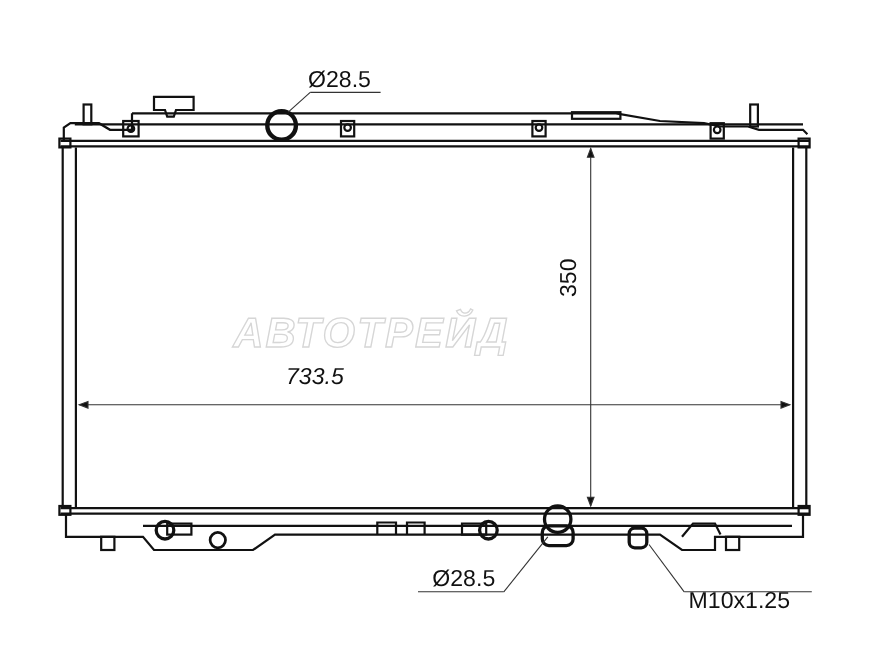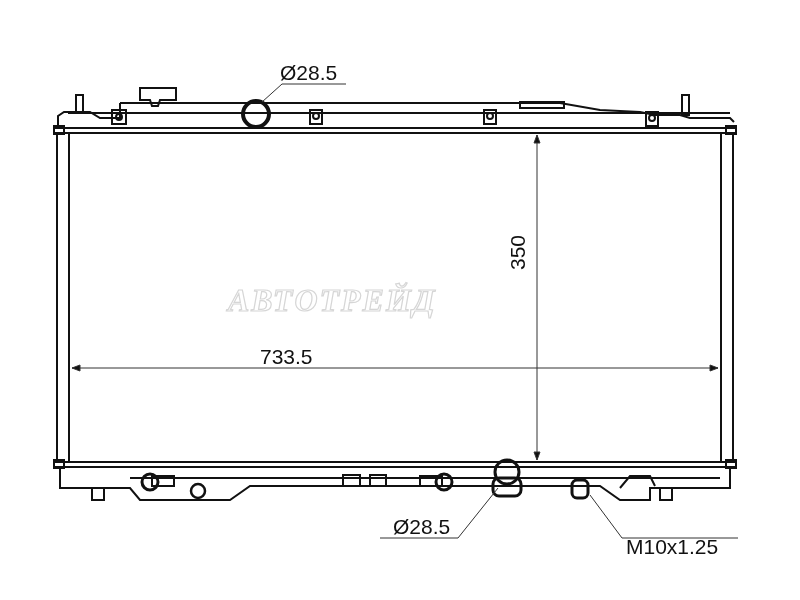--- a/index.html
+++ b/index.html
@@ -1,19 +1,19 @@
 <!DOCTYPE html>
 <html><head>
 <meta charset="utf-8">
 <style>
   html,body{margin:0;padding:0;background:#ffffff;}
   body{width:800px;height:600px;overflow:hidden;position:relative;font-family:"Liberation Sans",sans-serif;}
   svg{position:absolute;left:0;top:0;}
   .lbl{position:absolute;font-family:"Liberation Sans",sans-serif;color:#111;font-size:21px;line-height:1;white-space:nowrap;}
-  .wm{position:absolute;left:228px;top:282px;font-family:Liberation Serif, serif;font-weight:bold;font-style:italic;font-size:32px;letter-spacing:2px;color:transparent;-webkit-text-stroke:1.2px #d6d6d6;}
+  .wm{position:absolute;left:212px;top:282px;font-family:Liberation Sans, sans-serif;font-weight:bold;font-style:italic;font-size:38px;letter-spacing:2px;color:transparent;-webkit-text-stroke:1.2px #d6d6d6;}
 </style>
 </head>
 <body>
 
 <svg width="800" height="600" viewBox="0 0 800 600" xmlns="http://www.w3.org/2000/svg">
   <g fill="none" stroke="#111" stroke-width="2">
 
     <g>
       <line x1="120" y1="103" x2="520" y2="103"></line>
       <path d="M520 103 L560 103 L600 110 L640 112 L655 115 L680 115 L690 118 L730 118 L734 122"></path>
@@ -88,16 +88,16 @@
     <line x1="498" y1="488" x2="458" y2="538"></line>
     <line x1="380" y1="538" x2="458" y2="538"></line>
     <line x1="590" y1="495" x2="622" y2="538"></line>
     <line x1="622" y1="538" x2="738" y2="538"></line>
   </g>
 </svg>
 
 <div class="wm">АВТОТРЕЙД</div>
 
 <div class="lbl" style="left:280px;top:62px;">Ø28.5</div>
-<div class="lbl" style="left:260px;top:346px;">733.5</div>
+<div class="lbl" style="left:260px;top:332px;font-style:italic;">733.5</div>
 <div class="lbl" style="left:507px;top:270px;transform:rotate(-90deg);transform-origin:left top;">350</div>
 <div class="lbl" style="left:393px;top:516px;">Ø28.5</div>
 <div class="lbl" style="left:626px;top:536px;">M10x1.25</div>
 
 </body></html>

